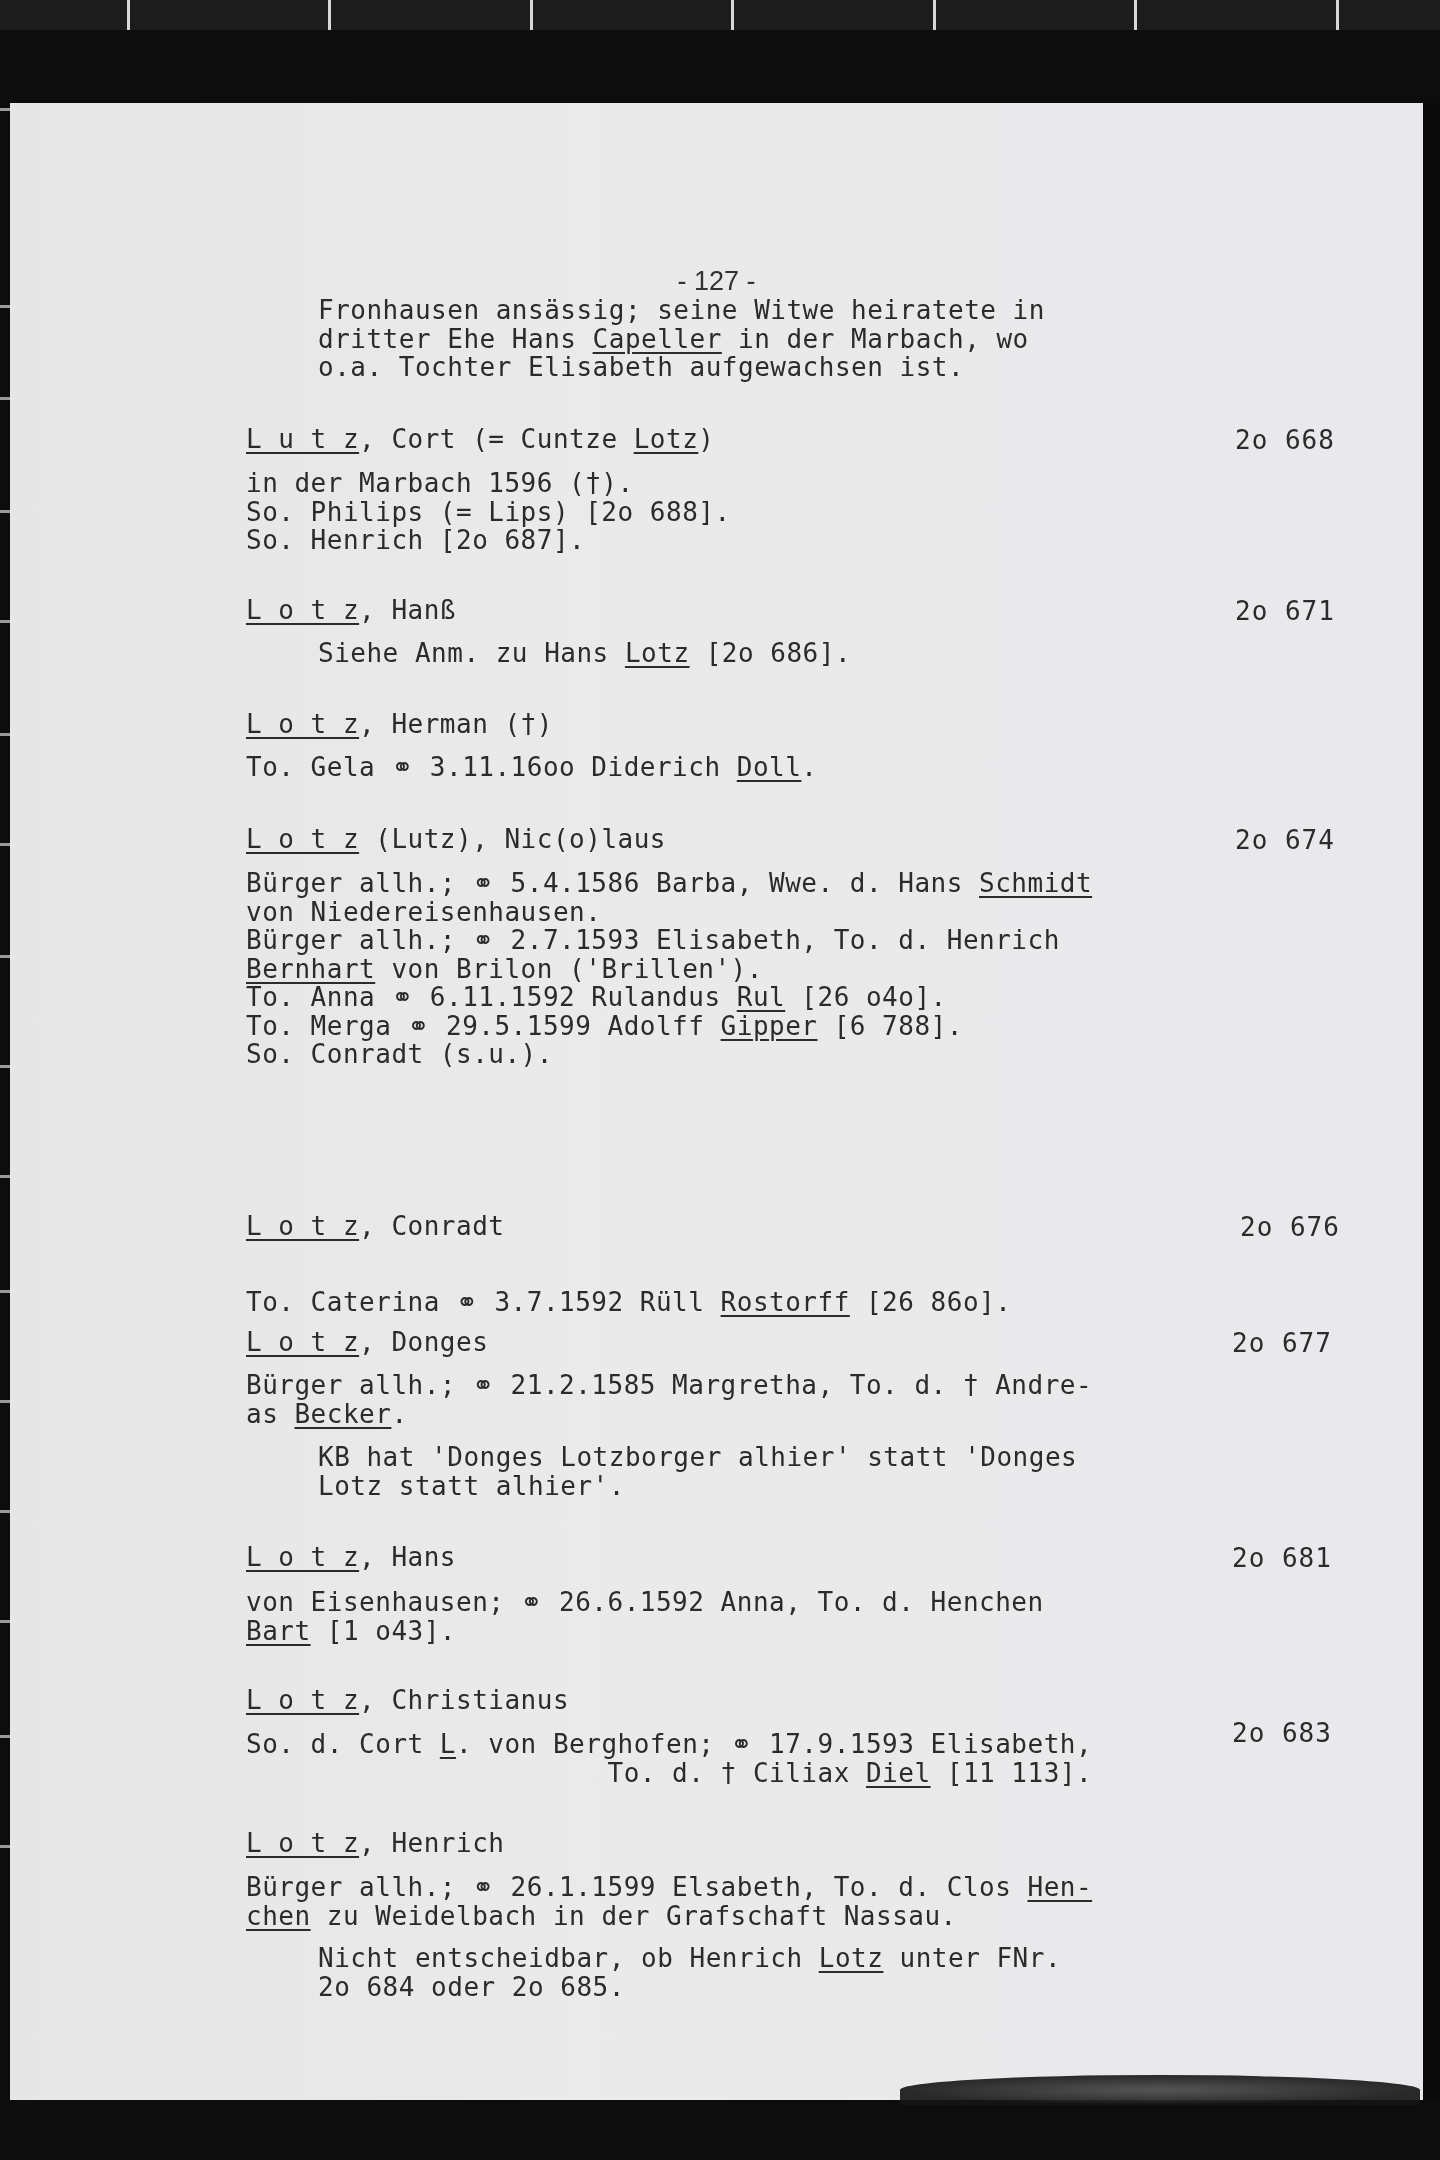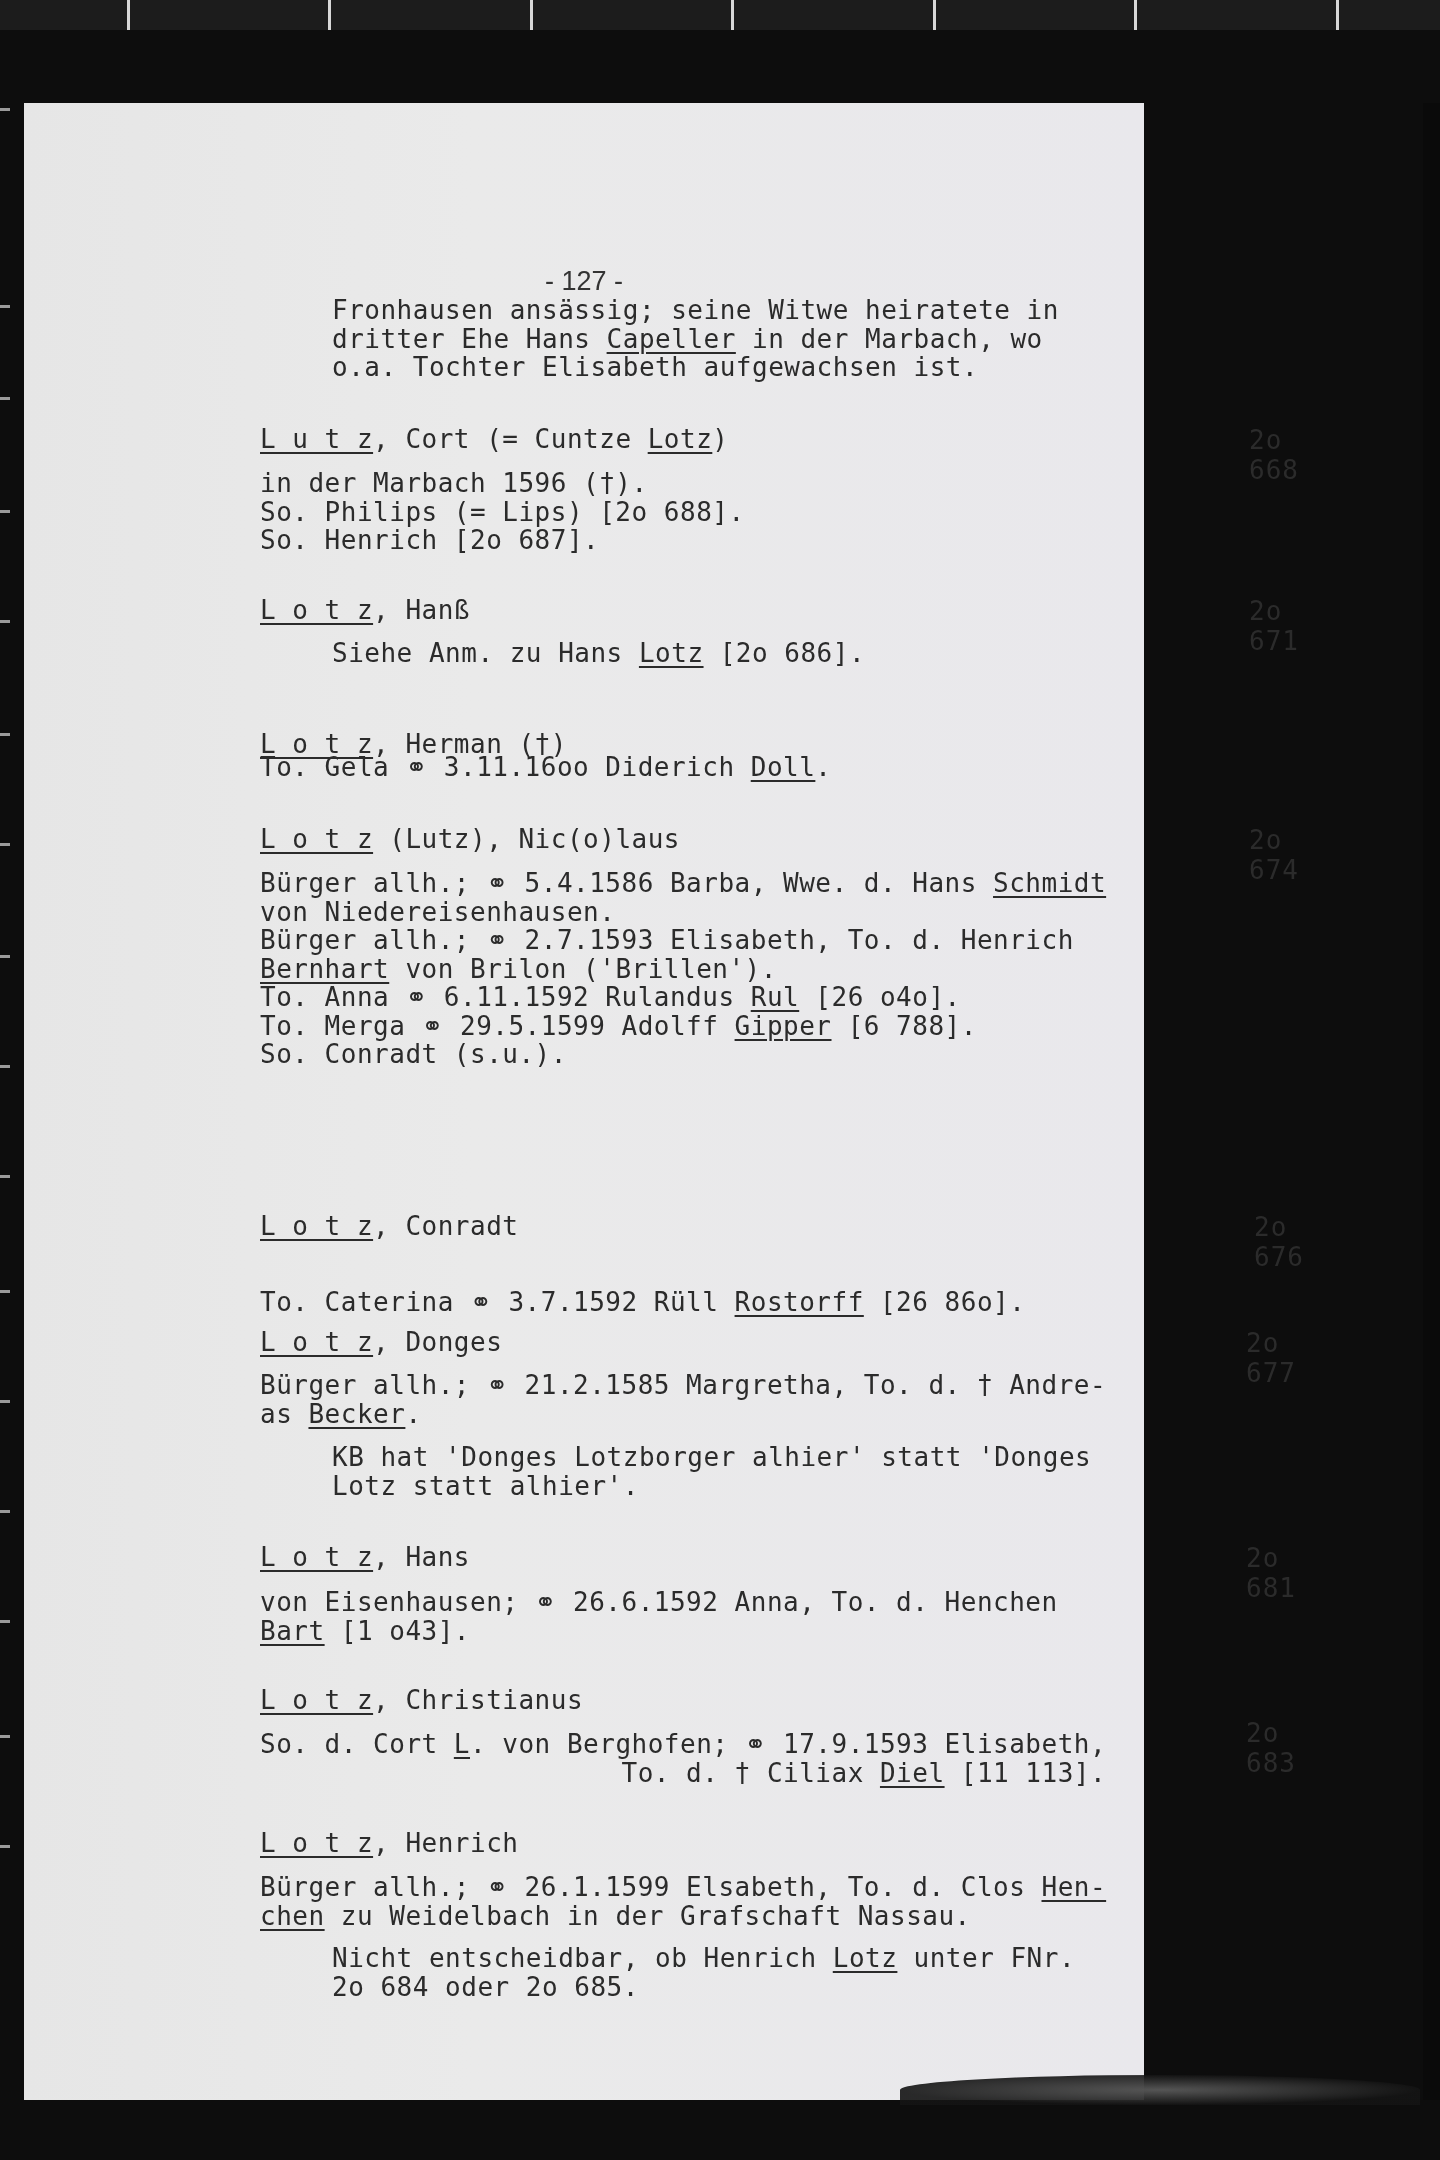--- a/index.html
+++ b/index.html
@@ -12,21 +12,21 @@
     position:absolute; left:0; top:0; width:1440px; height:30px;
     background:#1c1c1c;
   }
   .ruler .tick {
     position:absolute; top:0; width:3px; height:30px; background:#d8d8d8;
   }
   .side-ticks .stick {
     position:absolute; left:0; width:10px; height:3px; background:#9a9a9a;
   }
   .page {
-    position:absolute; left:24px; top:103px; width:1120px; height:1997px;
+    position:absolute; left:10px; top:103px; width:1413px; height:1997px;
     background:linear-gradient(90deg,#e6e6e6 0%,#eaeaea 40%,#e9e8ec 100%);
   }
   .page-edge {
     position:absolute; left:1423px; top:103px; width:17px; height:1997px; background:#0a0a0a;
   }
   .page-number {
     position:absolute; top:163px; left:0; width:100%; text-align:center;
     font-family:"Liberation Sans", sans-serif; font-size:27px; color:#333;
   }
   .text {
@@ -83,21 +83,21 @@
   <div class="text" style="left:236px; top:322px;"><span class="u">L u t z</span><span>, Cort (= Cuntze </span><span class="u">Lotz</span><span>)</span></div>
   <div class="num" style="left:1225px; top:322px;">2o 668</div>
   <div class="text" style="left:236px; top:366px;"><span>in der Marbach 1596 (†).</span>
 <span>So. Philips (= Lips) [2o 688].</span>
 <span>So. Henrich [2o 687].</span></div>
 
   <div class="text" style="left:236px; top:493px;"><span class="u">L o t z</span><span>, Hanß</span></div>
   <div class="num" style="left:1225px; top:493px;">2o 671</div>
   <div class="text" style="left:308px; top:536px;"><span>Siehe Anm. zu Hans </span><span class="u">Lotz</span><span> [2o 686].</span></div>
 
-  <div class="text" style="left:236px; top:607px;margin-top:20px;"><span class="u">L o t z</span><span>, Herman (†)</span></div>
+  <div class="text" style="left:236px; top:607px;"><span class="u">L o t z</span><span>, Herman (†)</span></div>
   <div class="text" style="left:236px; top:650px;"><span>To. Gela ⚭ 3.11.16oo Diderich </span><span class="u">Doll</span><span>.</span></div>
 
   <div class="text" style="left:236px; top:722px;"><span class="u">L o t z</span><span> (Lutz), Nic(o)laus</span></div>
   <div class="num" style="left:1225px; top:722px;">2o 674</div>
   <div class="text" style="left:236px; top:766px;"><span>Bürger allh.; ⚭ 5.4.1586 Barba, Wwe. d. Hans </span><span class="u">Schmidt</span>
 <span>von Niedereisenhausen.</span>
 <span>Bürger allh.; ⚭ 2.7.1593 Elisabeth, To. d. Henrich</span>
 <span class="u">Bernhart</span><span> von Brilon ('Brillen').</span>
 <span>To. Anna ⚭ 6.11.1592 Rulandus </span><span class="u">Rul</span><span> [26 o4o].</span>
 <span>To. Merga ⚭ 29.5.1599 Adolff </span><span class="u">Gipper</span><span> [6 788].</span>

